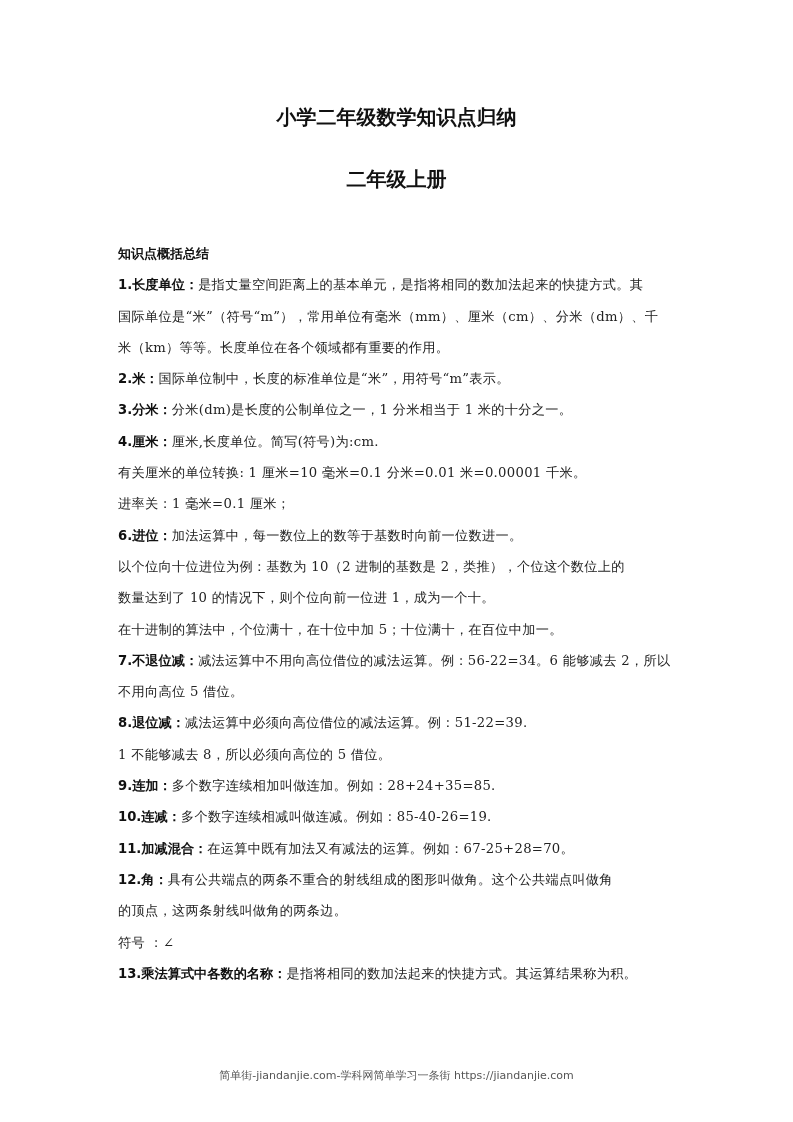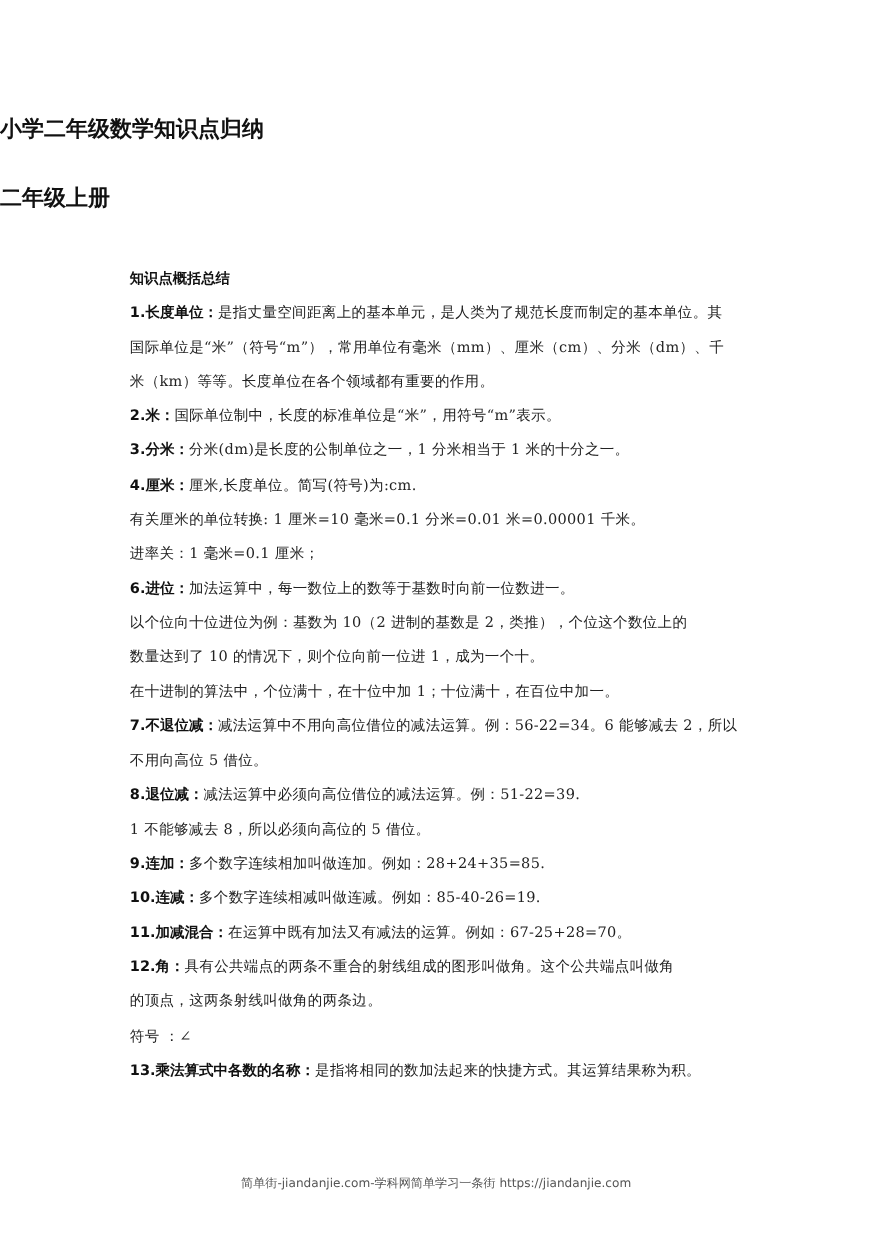--- a/index.html
+++ b/index.html
@@ -1,50 +1,50 @@
 <!DOCTYPE html>
 <html><head>
   <meta charset="utf-8">
   <style>
     html, body { margin: 0; padding: 0; background: #ffffff; }
     body { width: 793px; height: 1122px; position: relative; overflow: hidden;
            font-family: "DejaVu Serif", "Liberation Serif", serif; color: #1a1a1a; }
-    .title { position: absolute; left: 0; width: 793px; 
+    .title { position: absolute; left: 0; width: 793px; text-align: center;
              font-family: "DejaVu Sans", "Liberation Sans", sans-serif; font-weight: bold;
              font-size: 20px; color: #111; letter-spacing: 0px; }
     .title.main { top: 104px; }
     .title.sub { top: 166px; }
     .content { position: absolute; left: 118px; top: 243px; width: 560px; }
     .line { height: 31.3px; line-height: 22px; font-size: 13.2px; white-space: nowrap; color: #222; }
     .line b, .heading { font-family: "DejaVu Sans", "Liberation Sans", sans-serif; font-weight: bold; color: #111; }
     .heading { font-size: 13px; }
     .line .body { letter-spacing: 0.3px; }
     .footer { position: absolute; top: 1068px; left: 0; width: 793px; text-align: center;
               font-family: "DejaVu Sans", "Liberation Sans", sans-serif; font-size: 11px; color: #555; }
   </style>
 </head>
 <body>
 
 <div class="title main">小学二年级数学知识点归纳</div>
 <div class="title sub">二年级上册</div>
 
 <div class="content">
   <div class="line"><span class="heading">知识点概括总结</span></div>
-  <div class="line"><b>1.长度单位：</b><span class="body">是指丈量空间距离上的基本单元，是人类为了规范长度而制定的基本单位。其</span></div>
+  <div class="line"><b>1.长度单位：</b><span class="body">是指丈量空间距离上的基本单元，是指将相同的数加法起来的快捷方式。其</span></div>
   <div class="line"><span class="body">国际单位是“米”（符号“m”），常用单位有毫米（mm）、厘米（cm）、分米（dm）、千</span></div>
   <div class="line"><span class="body">米（km）等等。长度单位在各个领域都有重要的作用。</span></div>
   <div class="line"><b>2.米：</b><span class="body">国际单位制中，长度的标准单位是“米”，用符号“m”表示。</span></div>
   <div class="line"><b>3.分米：</b><span class="body">分米(dm)是长度的公制单位之一，1 分米相当于 1 米的十分之一。</span></div>
   <div class="line"><b>4.厘米：</b><span class="body">厘米,长度单位。简写(符号)为:cm.</span></div>
   <div class="line"><span class="body">有关厘米的单位转换: 1 厘米=10 毫米=0.1 分米=0.01 米=0.00001 千米。</span></div>
   <div class="line"><span class="body">进率关：1 毫米=0.1 厘米；</span></div>
   <div class="line"><b>6.进位：</b><span class="body">加法运算中，每一数位上的数等于基数时向前一位数进一。</span></div>
   <div class="line"><span class="body">以个位向十位进位为例：基数为 10（2 进制的基数是 2，类推），个位这个数位上的</span></div>
   <div class="line"><span class="body">数量达到了 10 的情况下，则个位向前一位进 1，成为一个十。</span></div>
-  <div class="line"><span class="body">在十进制的算法中，个位满十，在十位中加 1；十位满十，在百位中加一。</span></div>
+  <div class="line"><span class="body">在十进制的算法中，个位满十，在十位中加 5；十位满十，在百位中加一。</span></div>
   <div class="line"><b>7.不退位减：</b><span class="body">减法运算中不用向高位借位的减法运算。例：56-22=34。6 能够减去 2，所以</span></div>
   <div class="line"><span class="body">不用向高位 5 借位。</span></div>
   <div class="line"><b>8.退位减：</b><span class="body">减法运算中必须向高位借位的减法运算。例：51-22=39.</span></div>
   <div class="line"><span class="body">1 不能够减去 8，所以必须向高位的 5 借位。</span></div>
   <div class="line"><b>9.连加：</b><span class="body">多个数字连续相加叫做连加。例如：28+24+35=85.</span></div>
   <div class="line"><b>10.连减：</b><span class="body">多个数字连续相减叫做连减。例如：85-40-26=19.</span></div>
   <div class="line"><b>11.加减混合：</b><span class="body">在运算中既有加法又有减法的运算。例如：67-25+28=70。</span></div>
   <div class="line"><b>12.角：</b><span class="body">具有公共端点的两条不重合的射线组成的图形叫做角。这个公共端点叫做角</span></div>
   <div class="line"><span class="body">的顶点，这两条射线叫做角的两条边。</span></div>
   <div class="line"><span class="body">符号 ：∠</span></div>

